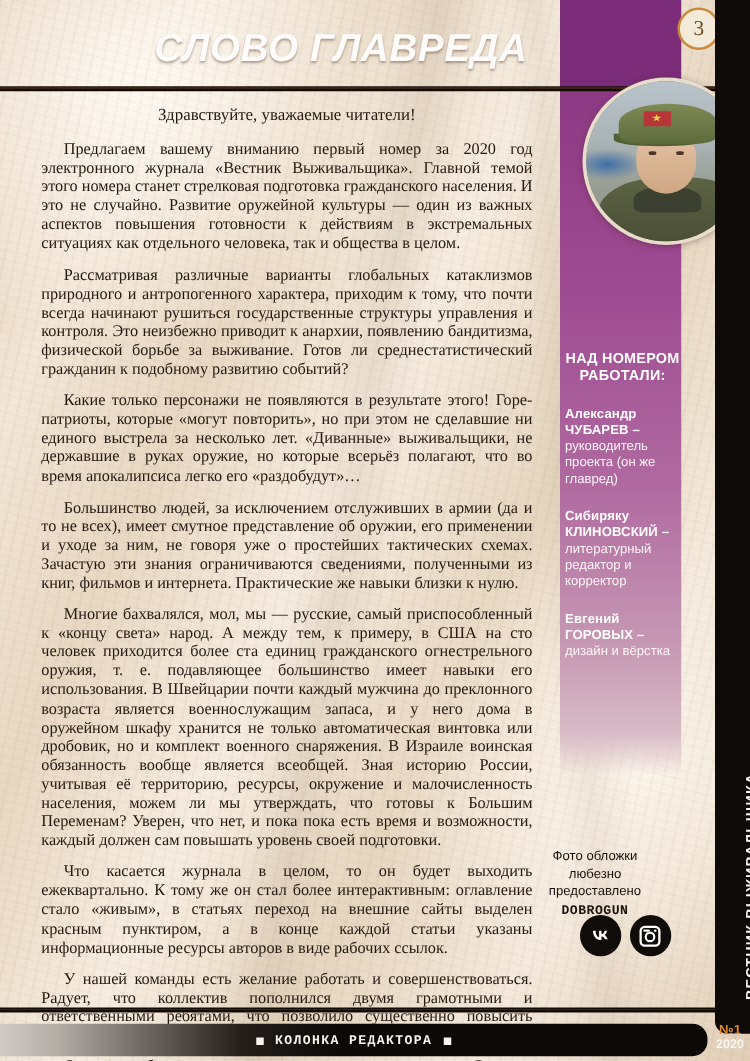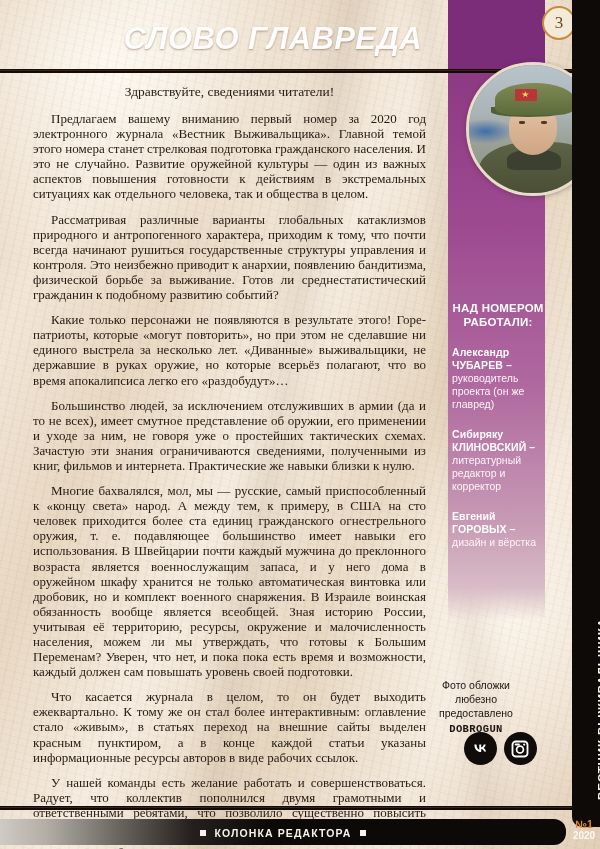--- a/index.html
+++ b/index.html
@@ -96,21 +96,21 @@
     position:absolute;left:448px;top:72px;width:97px;height:548px;z-index:4;
     background:linear-gradient(#8d3a84 0%,#9d4a91 28%,#b06aa0 58%,#c79ab4 82%,#d8bcc6 94%,rgba(229,213,201,0) 100%);
   }
   .credits{
     position:absolute;left:452px;top:280px;width:92px;z-index:5;
     font-family:"Liberation Sans", sans-serif;color:#fffdfb;
     text-align:left;
   }
   .credits-head{
     font-weight:bold;font-size:11.5px;line-height:14px;text-align:center;
-    letter-spacing:.2px;margin-bottom:16px;margin-top:21px;
+    letter-spacing:.2px;margin-bottom:16px;
   }
   .credit{margin-bottom:15px;}
   .credit .nm{font-weight:bold;font-size:10.5px;line-height:13px;letter-spacing:.1px;margin-top:17px;}
   .credit .rl{font-size:10.5px;line-height:13px;color:#fdf4f6;}
 
   
   .photo-credit{
     position:absolute;left:428px;top:678px;width:96px;z-index:5;
     font-family:"Liberation Sans", sans-serif;text-align:center;
     color:#1c1410;font-size:10.5px;line-height:14px;
@@ -159,21 +159,21 @@
     background:linear-gradient(#120a04 0 1px,#3b2414 1px 2px,#120a04 2px 4px);
   }
   .footer-bar{
     position:absolute;left:0;top:819px;width:566px;height:26px;z-index:9;
     border-radius:0 12px 12px 0;
     background:linear-gradient(90deg,#cfcac3 0%,#b4aea7 8%,#6f6a64 20%,#241f1b 34%,#0c0907 48%,#0c0907 100%);
   }
   .footer-text{
     position:absolute;left:0;top:819px;width:566px;height:28px;z-index:10;
     display:flex;align-items:center;justify-content:center;gap:9px;
-    font-family:Liberation Sans, sans-serif;font-weight:bold;
+    font-family:Liberation Mono, monospace;font-weight:bold;
     font-size:10.5px;letter-spacing:1.1px;color:#f6f2ec;
   }
   .fsq{width:6px;height:6px;background:#f6f2ec;display:inline-block;}
   .issue{
     position:absolute;right:3px;top:818px;width:26px;z-index:12;
     font-family:"Liberation Sans", sans-serif;font-weight:bold;text-align:center;
     line-height:12px;
   }
   .issue .n{color:#e08b2e;font-size:10.5px;}
   .issue .y{color:#fbf7f2;font-size:10px;}
@@ -244,21 +244,21 @@
       <circle cx="17" cy="6.7" r="1.3" fill="#ffffff"></circle>
     </svg>
   </a>
 </div>
 
 <div class="spine">
   <div class="spine-text">ВЕСТНИК ВЫЖИВАЛЬЩИКА</div>
 </div>
 
 <div class="content">
-  <div class="greeting">Здравствуйте, сведениями читатели!</div>
+  <div class="greeting">Здравствуйте, уважаемые читатели!</div>
   <p>Предлагаем вашему вниманию первый номер за 2020 год электронного журнала «Вестник Выживальщика». Главной темой этого номера станет стрелковая подготовка гражданского населения. И это не случайно. Развитие оружейной культуры — один из важных аспектов повышения готовности к действиям в экстремальных ситуациях как отдельного человека, так и общества в целом.</p>
   <p>Рассматривая различные варианты глобальных катаклизмов природного и антропогенного характера, приходим к тому, что почти всегда начинают рушиться государственные структуры управления и контроля. Это неизбежно приводит к анархии, появлению бандитизма, физической борьбе за выживание. Готов ли среднестатистический гражданин к подобному развитию событий?</p>
   <p>Какие только персонажи не появляются в результате этого! Горе-патриоты, которые «могут повторить», но при этом не сделавшие ни единого выстрела за несколько лет. «Диванные» выживальщики, не державшие в руках оружие, но которые всерьёз полагают, что во время апокалипсиса легко его «раздобудут»…</p>
   <p>Большинство людей, за исключением отслуживших в армии (да и то не всех), имеет смутное представление об оружии, его применении и уходе за ним, не говоря уже о простейших тактических схемах. Зачастую эти знания ограничиваются сведениями, полученными из книг, фильмов и интернета. Практические же навыки близки к нулю.</p>
   <p>Многие бахвалялся, мол, мы — русские, самый приспособленный к «концу света» народ. А между тем, к примеру, в США на сто человек приходится более ста единиц гражданского огнестрельного оружия, т. е. подавляющее большинство имеет навыки его использования. В Швейцарии почти каждый мужчина до преклонного возраста является военнослужащим запаса, и у него дома в оружейном шкафу хранится не только автоматическая винтовка или дробовик, но и комплект военного снаряжения. В Израиле воинская обязанность вообще является всеобщей. Зная историю России, учитывая её территорию, ресурсы, окружение и малочисленность населения, можем ли мы утверждать, что готовы к Большим Переменам? Уверен, что нет, и пока пока есть время и возможности, каждый должен сам повышать уровень своей подготовки.</p>
   <p>Что касается журнала в целом, то он будет выходить ежеквартально. К тому же он стал более интерактивным: оглавление стало «живым», в статьях переход на внешние сайты выделен красным пунктиром, а в конце каждой статьи указаны информационные ресурсы авторов в виде рабочих ссылок.</p>
   <p>У нашей команды есть желание работать и совершенствоваться. Радует, что коллектив пополнился двумя грамотными и ответственными ребятами, что позволило существенно повысить литературное и художественное качество журнала.</p>
   <p>Отдельная благодарность нашим постоянным авторам: Эльчину Юсубову, Николаю Бьёрну, Алексею Циркину и Артёму Сибиряку, а также дебютантам — Евгению Рузанову и Александру Гулимову.</p>
 
 </div>

